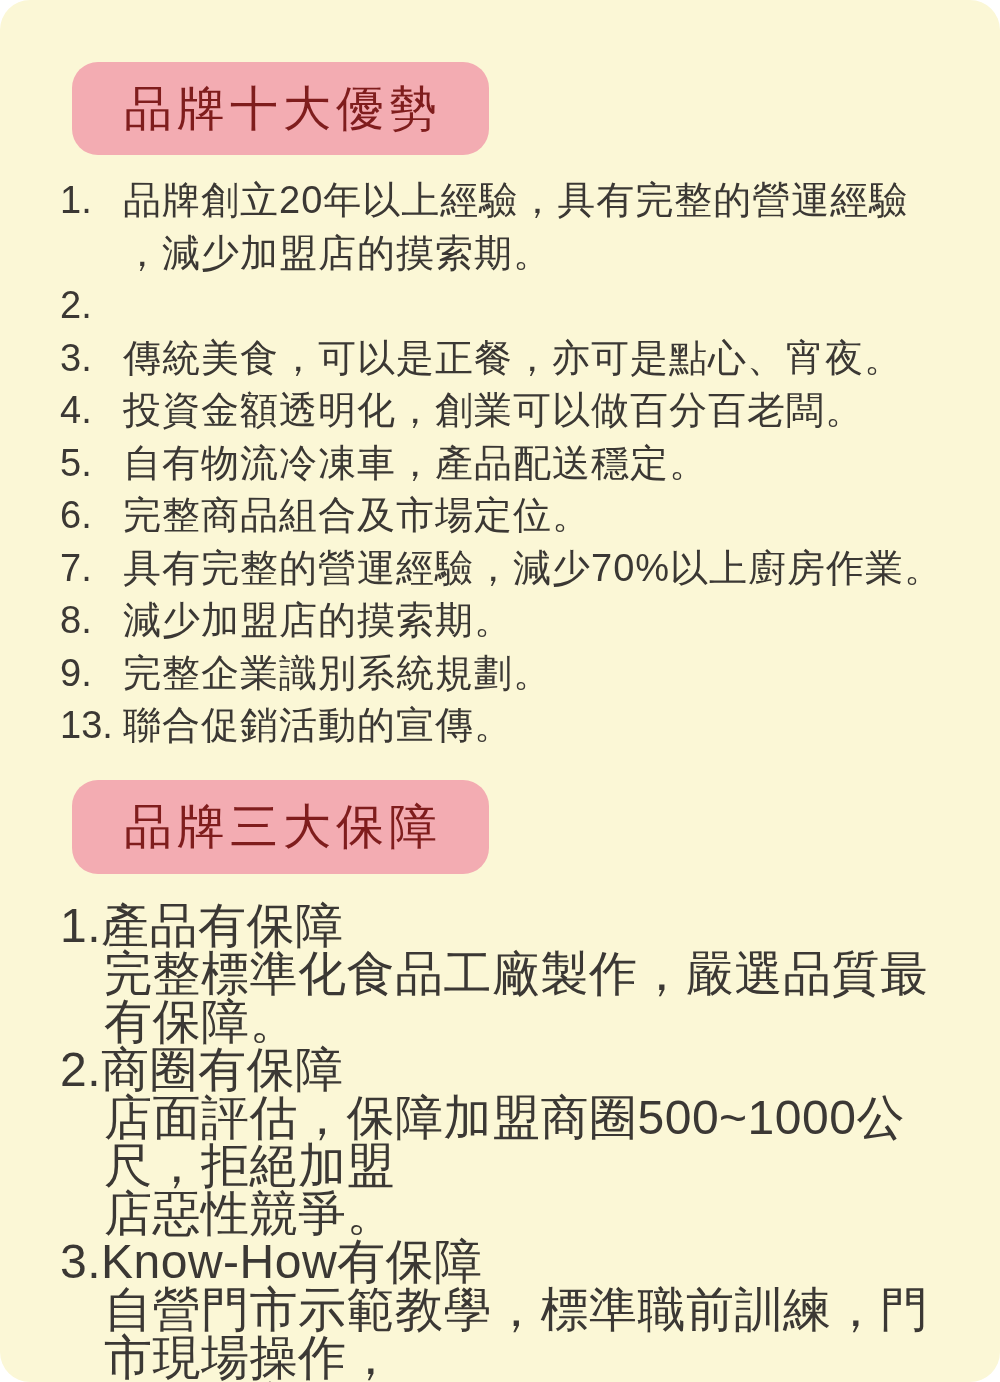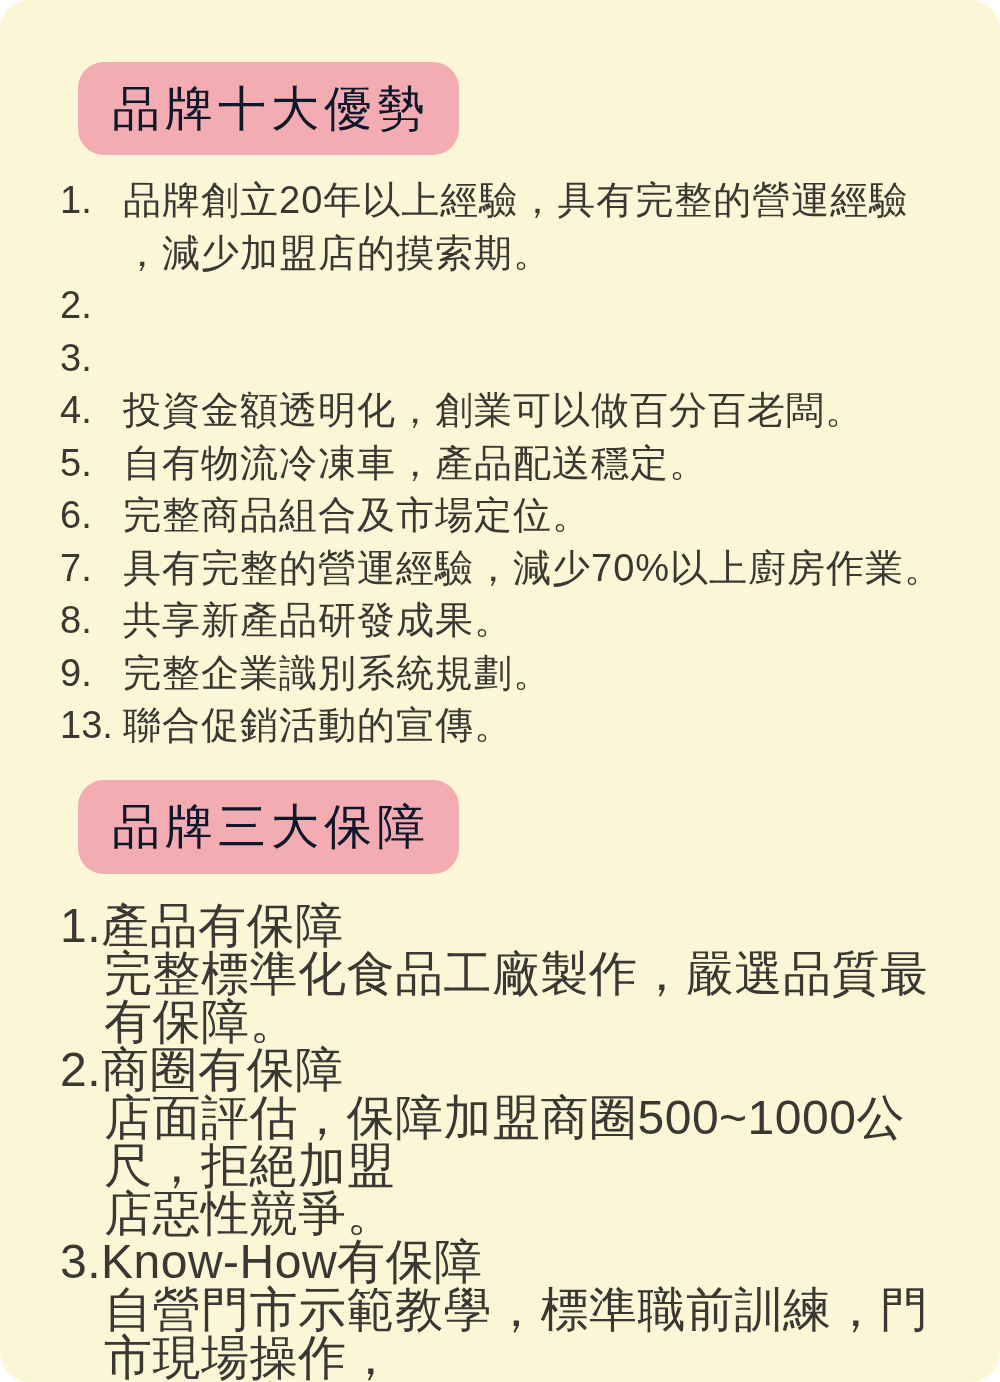--- a/index.html
+++ b/index.html
@@ -10,30 +10,30 @@
   .card {
     width: 1000px;
     height: 1382px;
     box-sizing: border-box;
     background: #FBF7D6;
     border-radius: 30px;
     padding: 62px 36px 0 60px;
     overflow: hidden;
   }
   .badge {
-    width: 381px;
+    width: 417px;
     height: 93px;
-    margin-left: 18px;
+    margin-left: 12px;
     box-sizing: border-box;
     background: #F3ACB2;
     border-radius: 26px;
     display: flex;
     align-items: center;
     justify-content: center;
-    color: #0f172a;
+    color: #7f1d1d;
     font-size: 48px;
     font-weight: 500;
     letter-spacing: 5px;
     text-indent: 5px; 
   }
   .badge-second { margin-top: 28px; height: 94px; }
   .adv-list {
     margin-top: 19px;
     color: #3B3834;
     font-size: 38px;
@@ -68,40 +68,41 @@
     <div class="adv-item">
       <span class="adv-num">1.</span>
       <span class="adv-text">品牌創立20年以上經驗，具有完整的營運經驗
 ，減少加盟店的摸索期。</span>
     </div>
     <div class="adv-item">
       <span class="adv-num">2.</span>
     </div>
     <div class="adv-item">
       <span class="adv-num">3.</span>
+      <span class="adv-text">傳統美食，可以是正餐，亦可是點心、宵夜。</span>
     </div>
     <div class="adv-item">
       <span class="adv-num">4.</span>
       <span class="adv-text">投資金額透明化，創業可以做百分百老闆。</span>
     </div>
     <div class="adv-item">
       <span class="adv-num">5.</span>
       <span class="adv-text">自有物流冷凍車，產品配送穩定。</span>
     </div>
     <div class="adv-item">
       <span class="adv-num">6.</span>
       <span class="adv-text">完整商品組合及市場定位。</span>
     </div>
     <div class="adv-item">
       <span class="adv-num">7.</span>
       <span class="adv-text">具有完整的營運經驗，減少70%以上廚房作業。</span>
     </div>
     <div class="adv-item">
       <span class="adv-num">8.</span>
-      <span class="adv-text">共享新產品研發成果。</span>
+      <span class="adv-text">減少加盟店的摸索期。</span>
     </div>
     <div class="adv-item">
       <span class="adv-num">9.</span>
       <span class="adv-text">完整企業識別系統規劃。</span>
     </div>
     <div class="adv-item">
       <span class="adv-num">13.</span>
       <span class="adv-text">聯合促銷活動的宣傳。</span>
     </div>
   </div>

